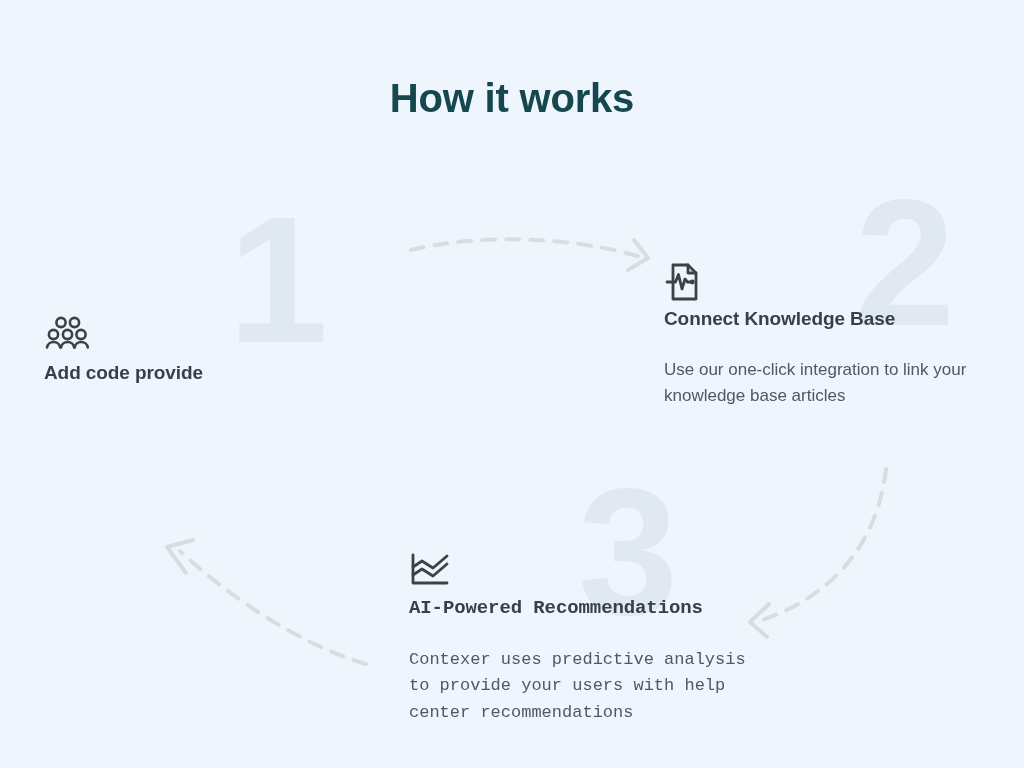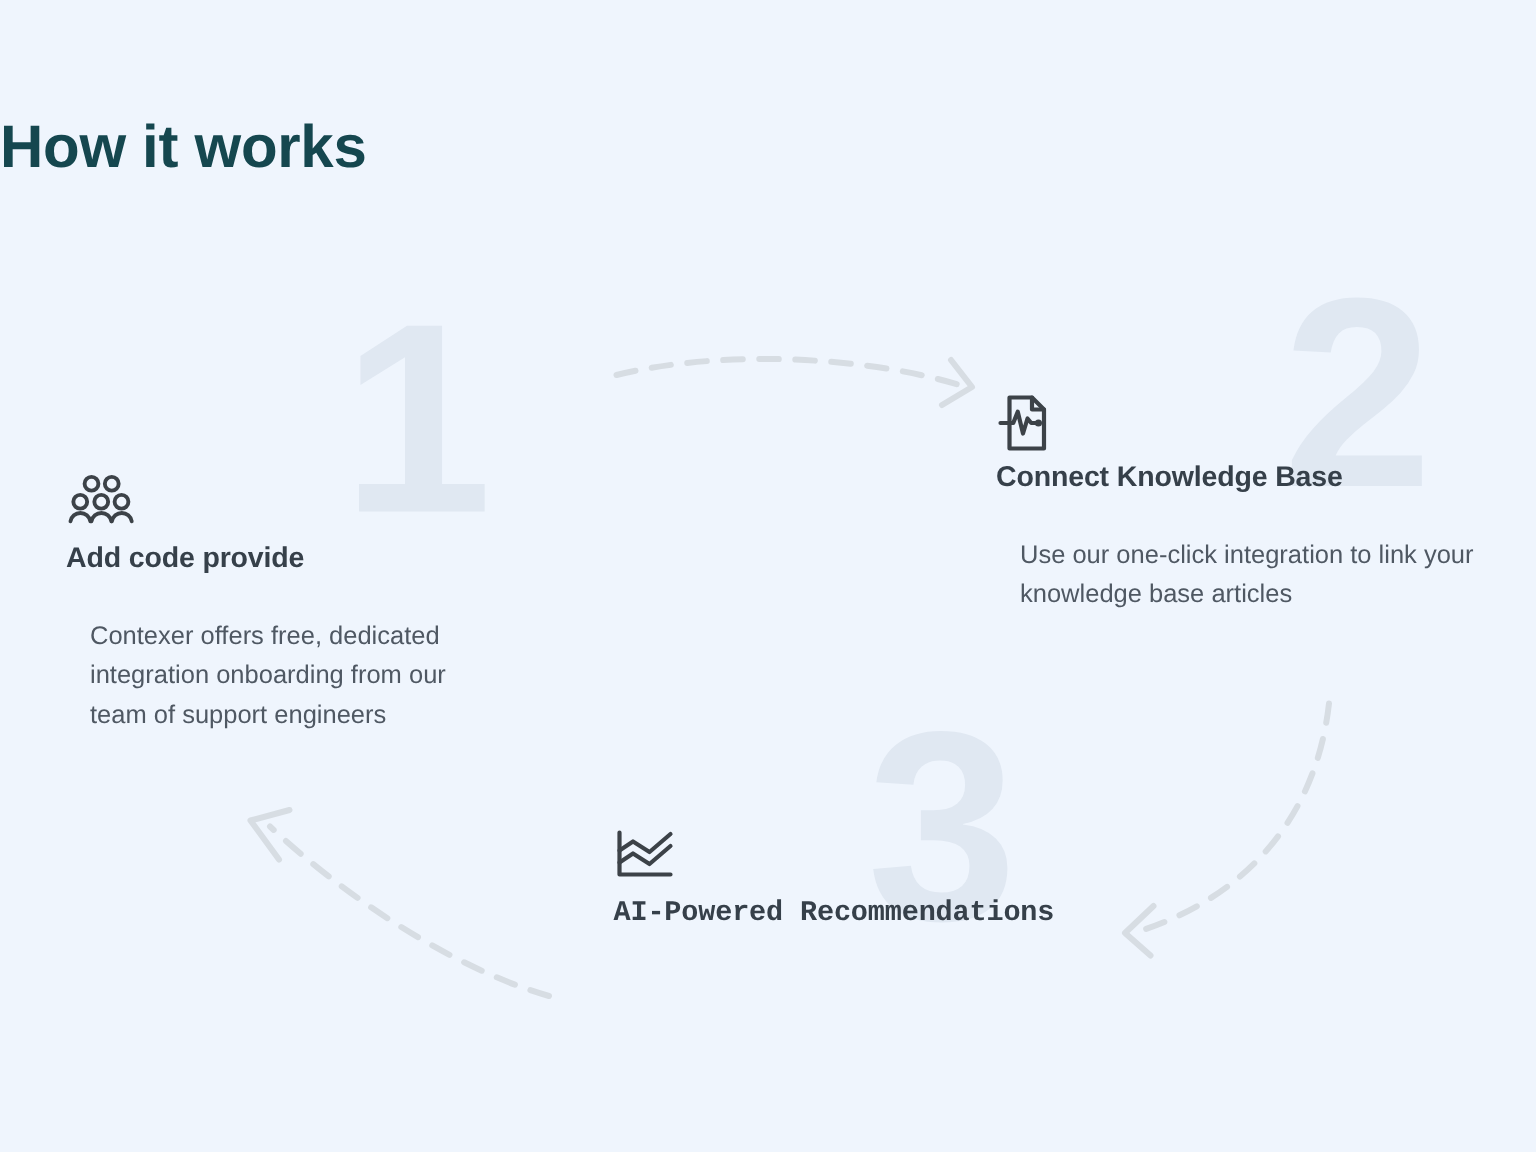--- a/index.html
+++ b/index.html
@@ -21,20 +21,21 @@
     width: 1024px;
     height: 768px;
   }
 
   
   .page-title {
     position: absolute;
     left: 0;
     top: 76px;
     width: 1024px;
+    text-align: center;
     font-size: 40px;
     font-weight: bold;
     letter-spacing: -0.2px;
     color: #15474f;
     line-height: 1.1;
   }
 
   
   .ghost-number {
     position: absolute;
@@ -83,21 +84,21 @@
     margin: 0 0 26px 0;
     letter-spacing: -0.1px;
     white-space: nowrap;
   }
 
   .step-body {
     font-size: 17px;
     font-weight: normal;
     color: #4f5863;
     line-height: 1.56;
-    margin: 16px;
+    margin: 0;
   }
 </style>
 </head>
 <body>
 
 <div id="stage">
 
   <div class="page-title">How it works</div>
 
   <div class="ghost-number ghost-1">1</div>
@@ -129,21 +130,20 @@
         <circle cx="30.5" cy="6.5" r="4.6"></circle>
         <circle cx="9.5" cy="18.5" r="4.6"></circle>
         <circle cx="23.5" cy="18.5" r="4.6"></circle>
         <circle cx="37" cy="18.5" r="4.6"></circle>
         <path d="M3 31.5 a6.7 6.7 0 0 1 13.2 0"></path>
         <path d="M17 31.5 a6.7 6.7 0 0 1 13.2 0"></path>
         <path d="M30.6 31.5 a6.7 6.7 0 0 1 13.2 0"></path>
       </svg>
     </span>
     <div class="step-heading">Add code provide</div>
-    <p class="step-body">Contexer offers free, dedicated integration onboarding from our team of support engineers</p>
   </div>
 
   <div class="step step-2">
     <span class="step-icon">
       <svg width="36" height="40" viewBox="0 0 36 40" fill="none" stroke="#3c4248" stroke-width="2.8" stroke-linecap="round" stroke-linejoin="round">
         <path d="M9 3 H24 L32 11 V37 H9 Z"></path>
         <path d="M24 3 V11 H32"></path>
         <path d="M3 20 H11.5 L14.5 12.5 L18 27 L21 17 L23.5 20 H27"></path>
         <circle cx="28.3" cy="20" r="2.4" fill="#3c4248" stroke="none"></circle>
       </svg>
@@ -154,15 +154,16 @@
 
   <div class="step step-3">
     <span class="step-icon">
       <svg width="42" height="36" viewBox="0 0 42 36" fill="none" stroke="#3c4248" stroke-width="2.8" stroke-linecap="round" stroke-linejoin="round">
         <path d="M4 3 V31 H38"></path>
         <path d="M4 15 L13 9 L24 16 L38 4"></path>
         <path d="M4 23 L13 17 L24 24 L38 12"></path>
       </svg>
     </span>
     <div class="step-heading">AI-Powered Recommendations</div>
+    <p class="step-body">Contexer uses predictive analysis to provide your users with help center recommendations</p>
   </div>
 
 </div>
 
 </body></html>

